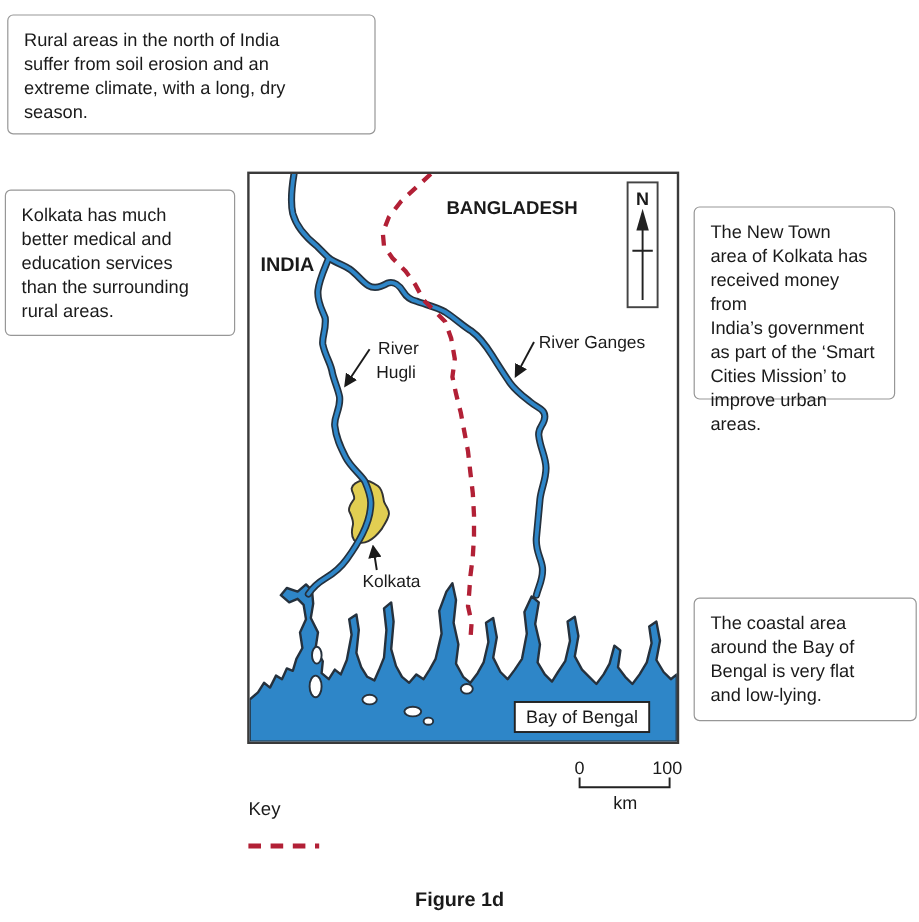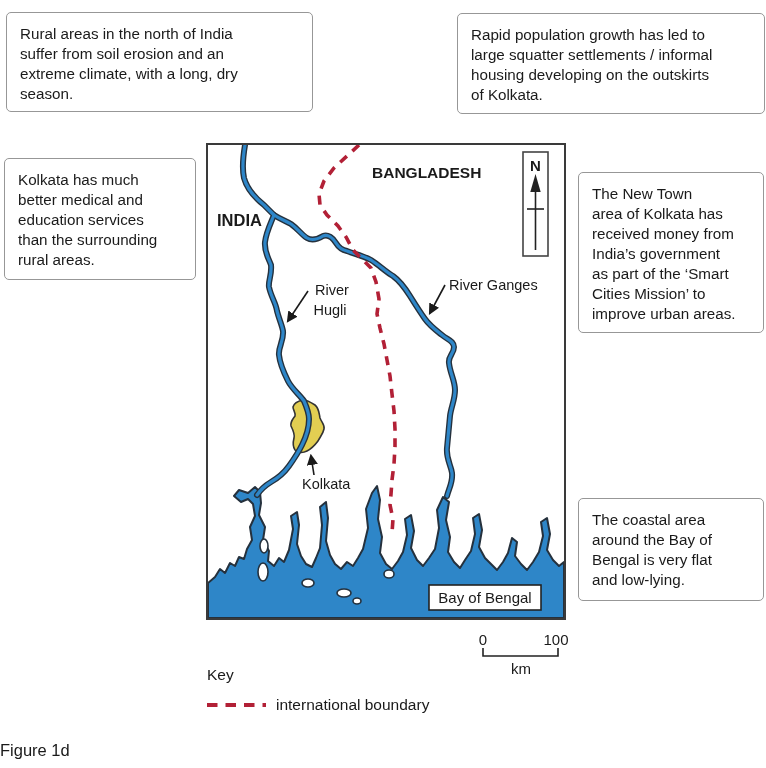--- a/index.html
+++ b/index.html
@@ -3,47 +3,43 @@
 <meta charset="utf-8">
 <style>
   html,body{margin:0;padding:0;background:#fff;}
   #page{position:relative;width:766px;height:768px;background:#fff;
         font-family:"Liberation Sans",sans-serif;color:#1a1a1a;overflow:hidden;}
   .callout{position:absolute;background:#fff;border:1.6px solid #979797;border-radius:5px;
            padding:11px 13px;font-size:15.2px;line-height:20px;white-space:pre-line;box-sizing:border-box;}
   .co-tl{left:6px;top:12px;width:307px;height:100px;}
   .co-tr{left:457px;top:13px;width:308px;height:101px;}
   .co-lm{left:4px;top:158px;width:192px;height:122px;}
-  .co-rm{left:578px;top:172px;width:186px;height:161px;}
+  .co-rm{left:578px;top:172px;width:168px;height:161px;}
   .co-bl{left:4px;top:499px;width:189px;height:100px;padding-top:9px;}
   .co-br{left:578px;top:498px;width:186px;height:103px;}
   .map-frame{position:absolute;left:206px;top:143px;width:356px;height:473px;
              border:2.5px solid #3a3a3a;background:#fff;}
   .map-frame svg{position:absolute;left:0;top:0;}
   .scalebar{position:absolute;left:470px;top:620px;}
   .key-title{position:absolute;left:207px;top:666px;font-size:15.5px;text-align:right;}
   .key-item-swatch{position:absolute;left:206px;top:700px;}
   .key-item-label{position:absolute;left:276px;top:696px;font-size:15.5px;}
-  .figure-caption{position:absolute;left:0;right:0;top:741px;text-align:left;
-                  font-weight:normal;font-size:16.5px;}
+  .figure-caption{position:absolute;left:0;right:0;top:741px;text-align:center;
+                  font-weight:bold;font-size:16.5px;}
   text{font-family:"Liberation Sans",sans-serif;}
 </style>
 </head>
 <body>
 
 <div id="page">
 
   <div class="callout co-tl">Rural areas in the north of India
 suffer from soil erosion and an
 extreme climate, with a long, dry
 season.</div>
-  <div class="callout co-tr">Rapid population growth has led to
-large squatter settlements / informal
-housing developing on the outskirts
-of Kolkata.</div>
   <div class="callout co-lm">Kolkata has much
 better medical and
 education services
 than the surrounding
 rural areas.</div>
   <div class="callout co-rm">The New Town
 area of Kolkata has
 received money from
 India’s government
 as part of the ‘Smart
@@ -166,17 +162,16 @@
     <text x="13" y="25" font-size="15" text-anchor="middle" fill="#1a1a1a">0</text>
     <text x="86" y="25" font-size="15" text-anchor="middle" fill="#1a1a1a">100</text>
     <polyline points="13,28 13,36 88,36 88,28" fill="none" stroke="#222" stroke-width="1.6"></polyline>
     <text x="51" y="54" font-size="15" text-anchor="middle" fill="#1a1a1a">km</text>
   </svg>
 
   <div class="key-title">Key</div>
   <svg class="key-item-swatch" width="62" height="10">
     <line x1="1" y1="5" x2="60" y2="5" stroke="#B22036" stroke-width="4.2" stroke-dasharray="10.5 8"></line>
   </svg>
-  <div class="key-item-label">international boundary</div>
 
   <div class="figure-caption">Figure 1d</div>
 
 </div>
 
 </body></html>

